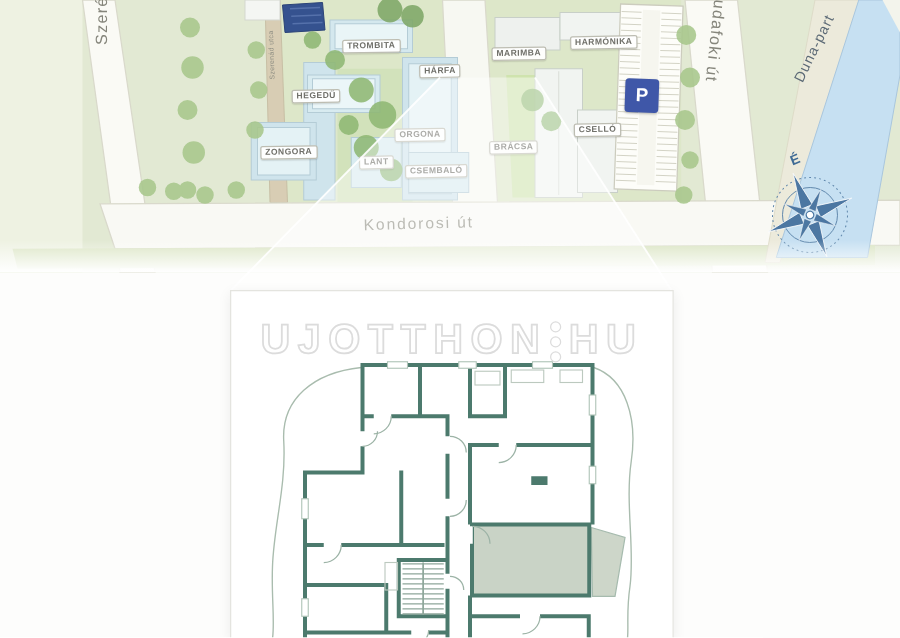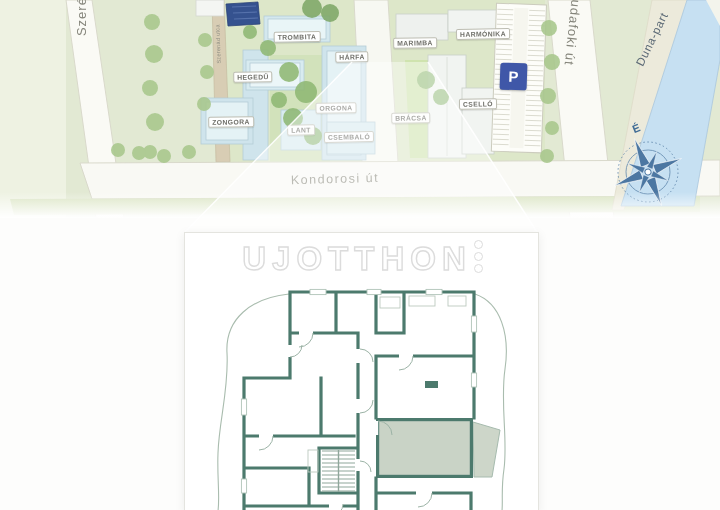--- a/index.html
+++ b/index.html
@@ -32,21 +32,21 @@
     box-shadow:0 1px 1px rgba(0,0,0,.12);white-space:nowrap;}
   #parking-sign{position:absolute;left:500px;top:63px;width:27px;height:27px;z-index:2;
     background:var(--parking-blue);border-radius:3px;color:#fff;font-size:15px;font-weight:bold;
     display:flex;align-items:center;justify-content:center;transform:rotate(2deg);
     box-shadow:0 1px 2px rgba(0,0,0,.25);}
   #compass-n{position:absolute;left:626px;top:122px;width:22px;height:16px;z-index:2;
     color:#3f6b95;font-size:11px;font-weight:bold;text-align:center;transform:rotate(-22deg);}
   #funnel-svg{position:absolute;left:0;top:0;z-index:3;pointer-events:none;}
   #plan-card{position:absolute;left:184px;top:232px;width:353px;height:278px;z-index:4;
     background:#ffffff;border:1px solid #e4e4df;box-shadow:0 2px 10px rgba(0,0,0,.07);}
-  #watermark{position:absolute;left:0;top:7px;width:100%;display:flex;align-items:flex-start;
+  #watermark{position:absolute;left:0;top:19px;width:100%;display:flex;align-items:flex-end;
     justify-content:center;gap:8px;z-index:5;}
   .wm-text{font-size:33px;font-weight:bold;letter-spacing:6px;color:#ffffff;
     -webkit-text-stroke:1.4px #dcdcdc;text-shadow:0 0 1px #e6e6e6;}
   #wm-dots{display:flex;flex-direction:column;gap:3px;margin:0 -2px 0 -6px;}
   .wm-dot{width:7px;height:7px;border-radius:50%;border:1.5px solid #dcdcdc;background:#fff;}
   #plan-svg{position:absolute;left:0;top:0;}
   .wall{stroke:var(--wall-teal);stroke-width:3.2;fill:none;stroke-linecap:square;}
   .thinline{stroke:#9cb3a6;stroke-width:1;fill:none;}
   .fixture{stroke:#bcc9bf;stroke-width:.9;fill:none;}
   .window{fill:#ffffff;stroke:#b0c4b8;stroke-width:.9;}
@@ -206,20 +206,21 @@
 
   <div id="plan-card">
 
     <div id="watermark">
       <span class="wm-text">UJOTTHON</span>
       <span id="wm-dots">
         <span class="wm-dot"></span>
           <span class="wm-dot"></span>
           <span class="wm-dot"></span>
       </span>
+      <span class="wm-text">HU</span>
     </div>
 
     <svg id="plan-svg" width="353" height="278" viewBox="184 232 353 278">
 
       <g>
         <path class="organic" d="M288,293 C250,297 224,318 226,352 C228,388 218,420 217,452 C216,476 219,495 217,510"></path>
         <path class="organic" d="M474,293 C500,302 509,334 504,368 C499,402 507,438 503,468 C500,488 502,500 501,510"></path>
       </g>
 
       <g>

